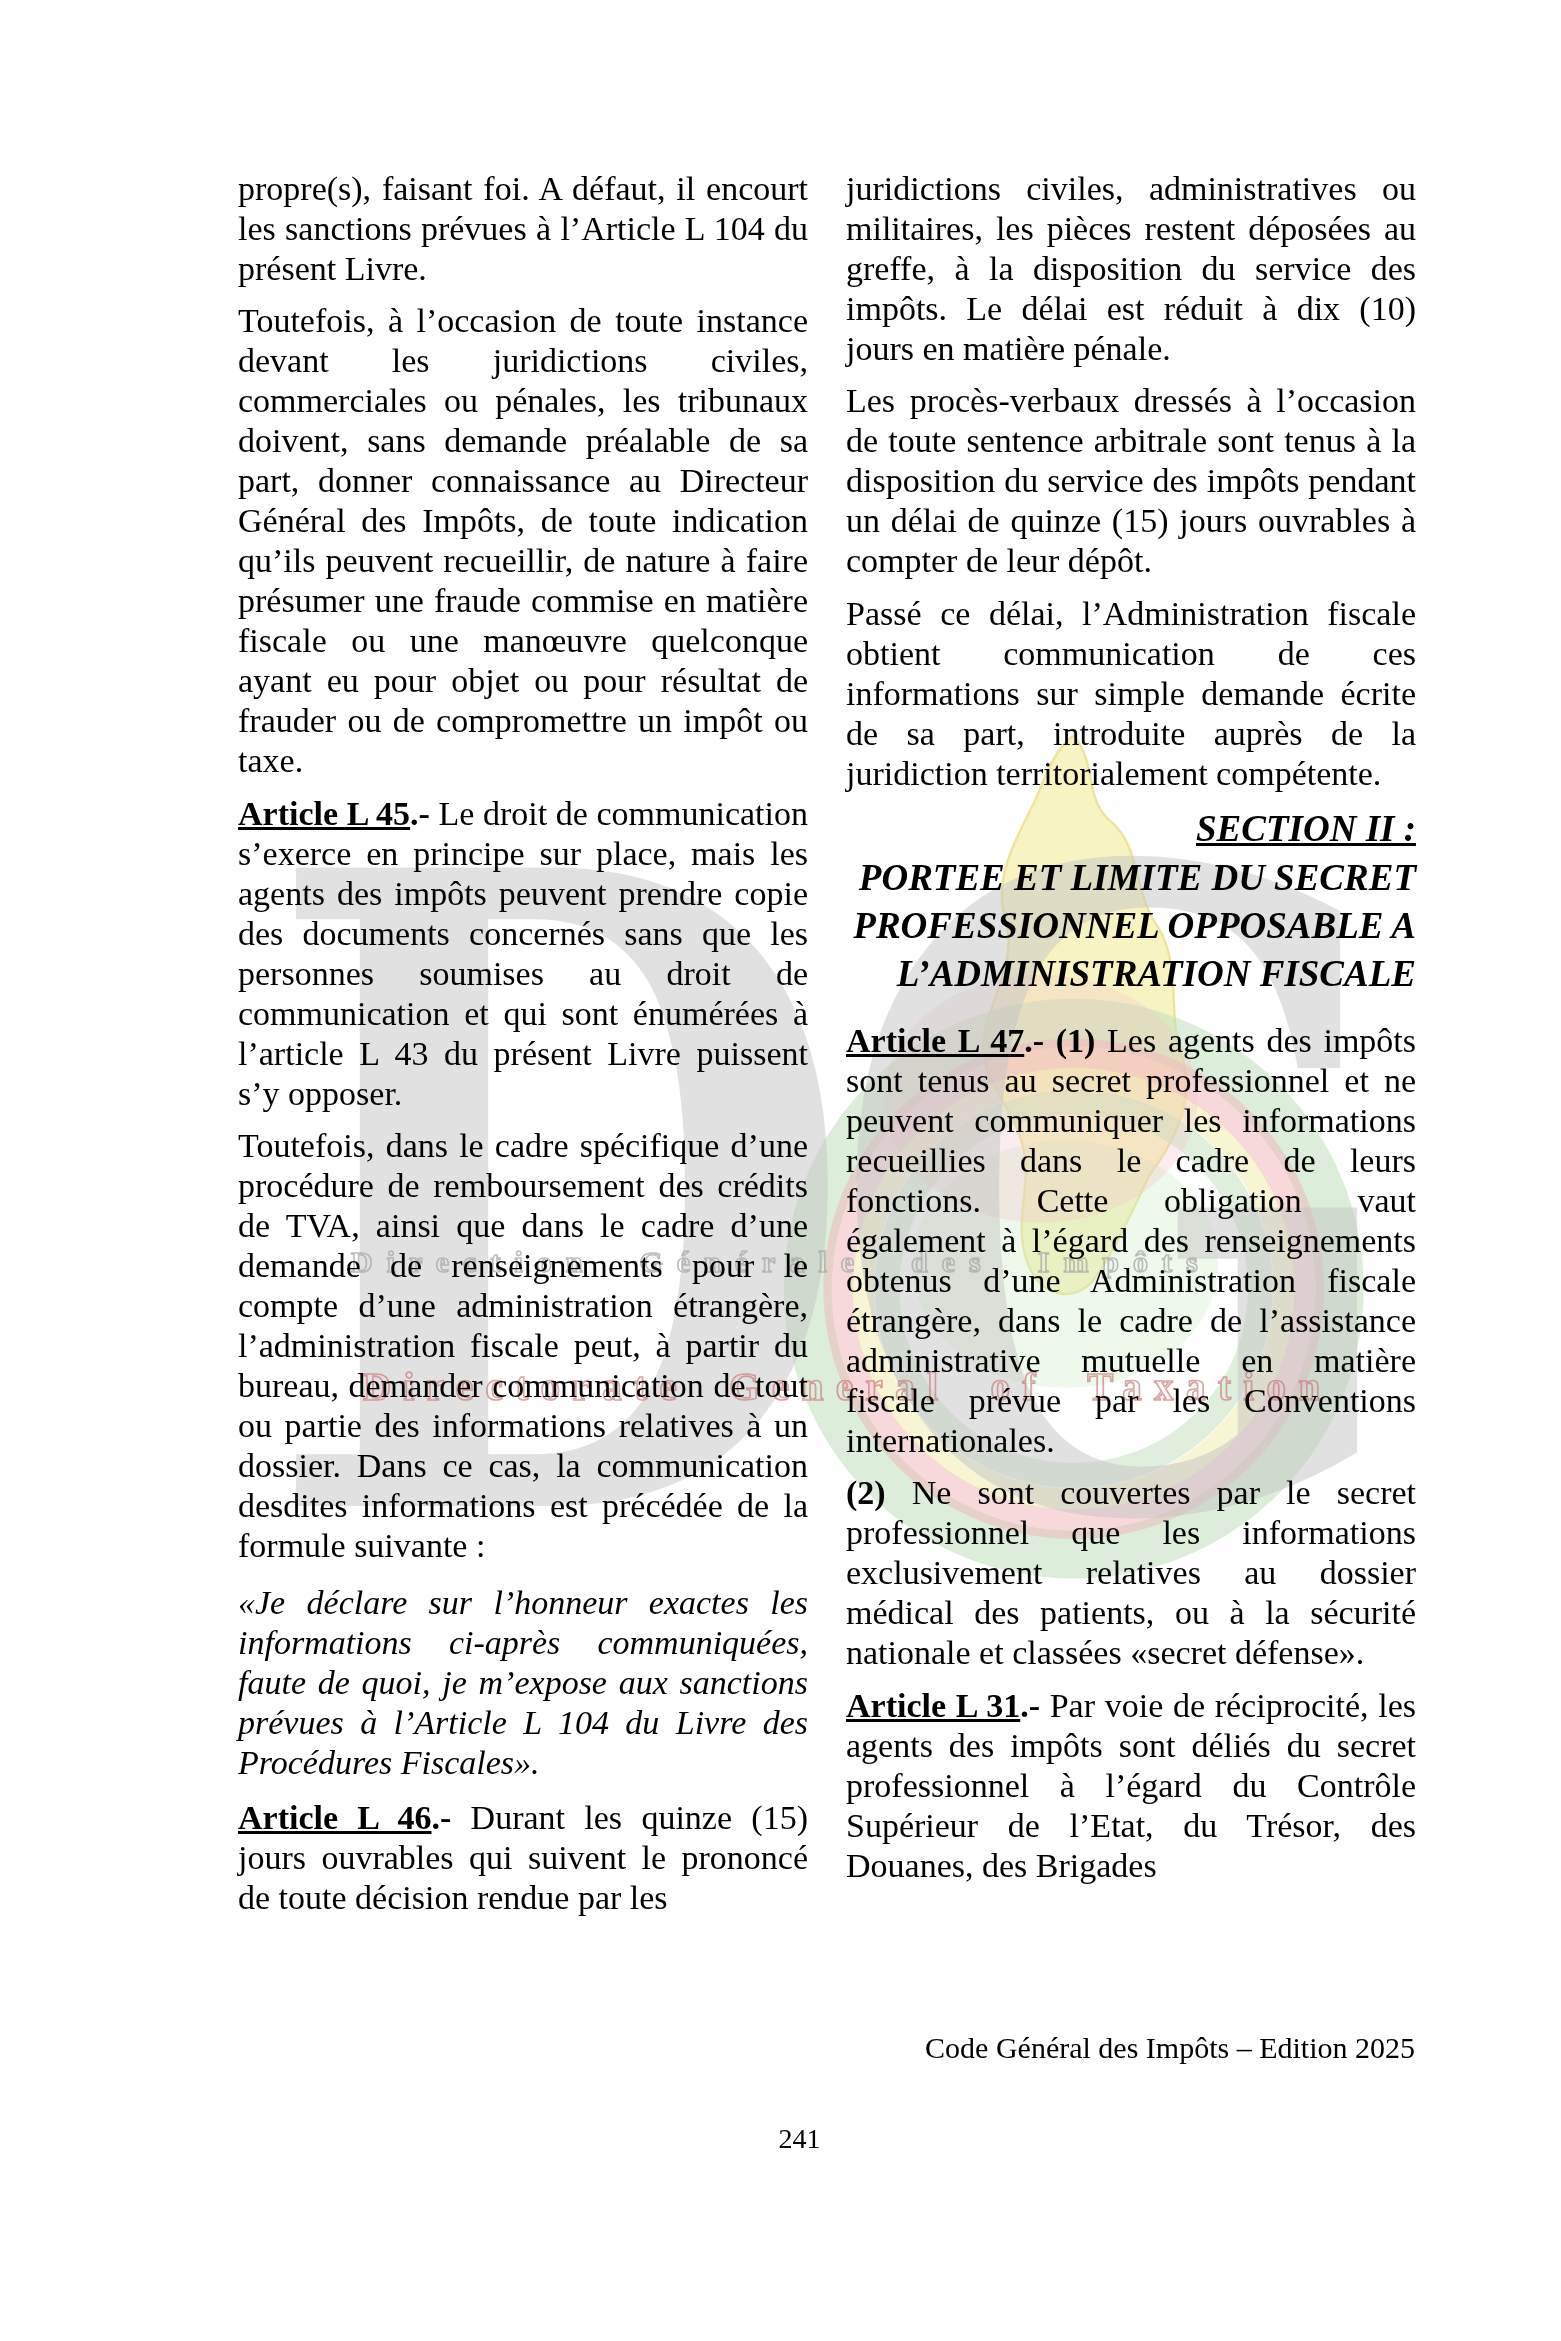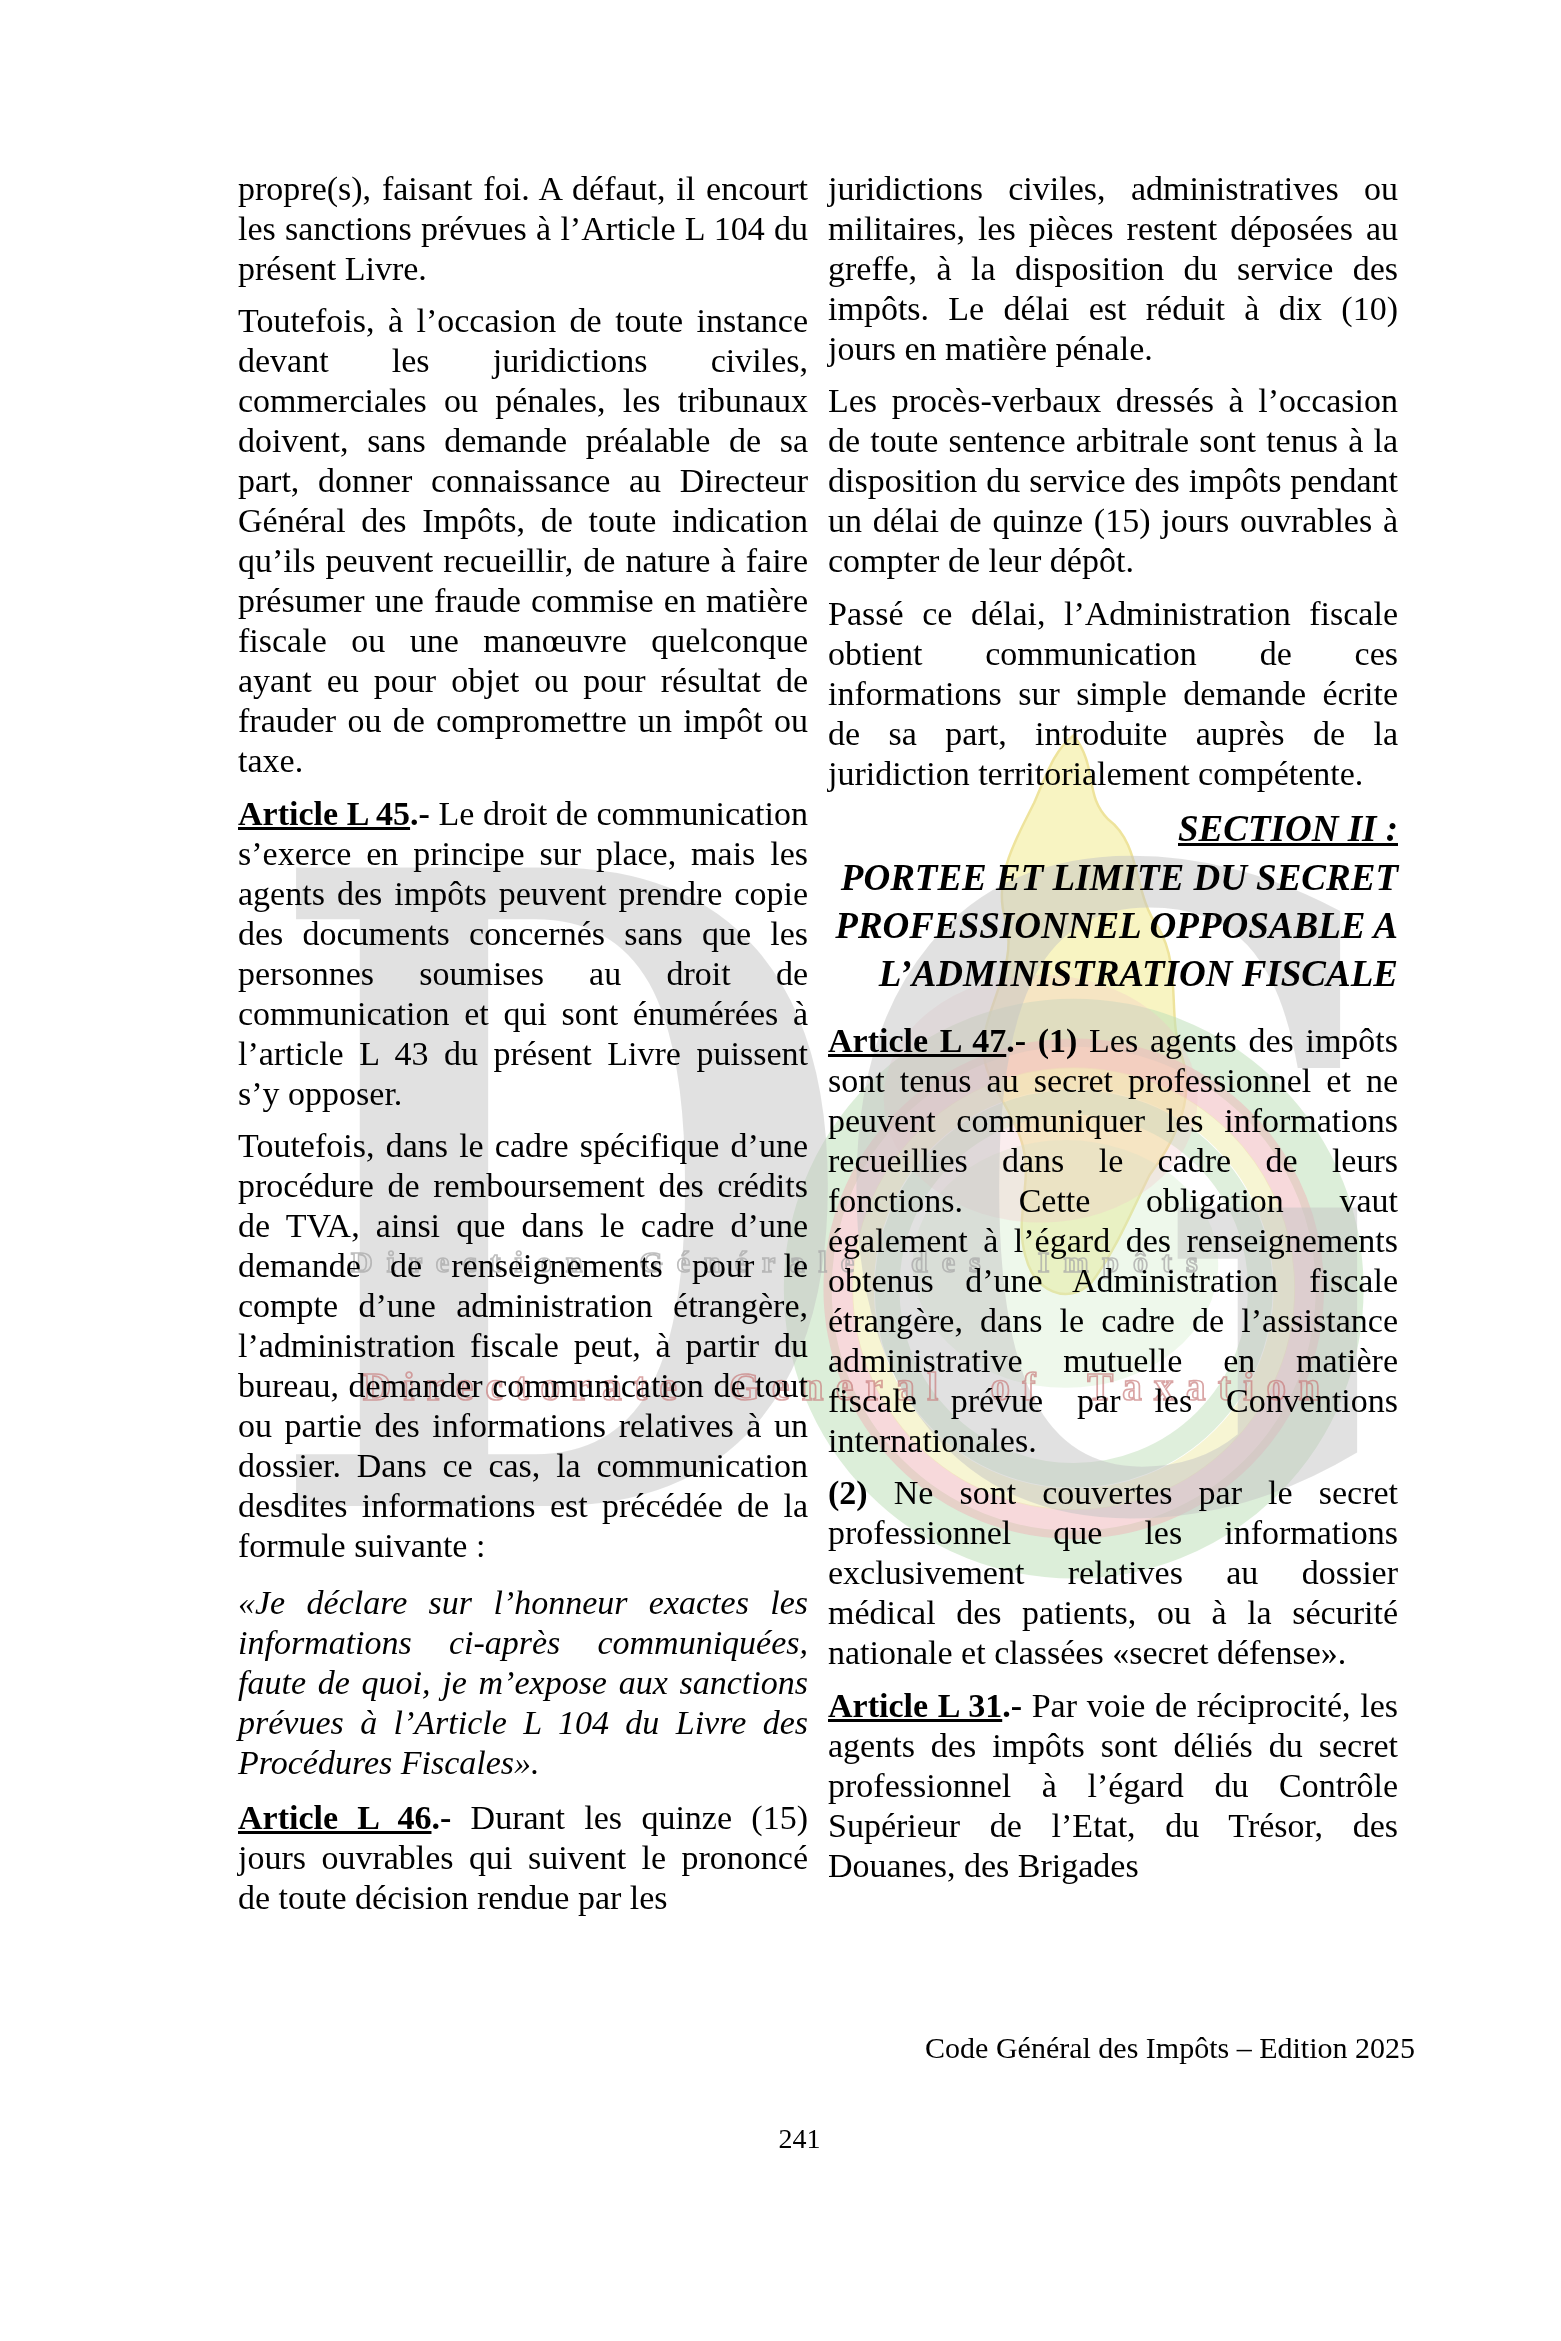--- a/index.html
+++ b/index.html
@@ -32,21 +32,21 @@
   .wm-line-en{
     left:363px;top:1364px;font-size:39px;letter-spacing:12.4px;word-spacing:18px;
     -webkit-text-stroke:1.7px #c97e7e;opacity:.7;
   }
   .wm-svg{position:absolute;left:0;top:0;}
   
   .content{position:relative;z-index:1;}
   .columns{
     display:flex;
     padding:169px 0 0 238px;
-    gap:20px;
+    gap:38px;
   }
   .col{width:570px;flex:none;font-size:34px;line-height:40px;text-align:justify;}
   .col p{margin:0 0 12.4px 0;}
   .col p.quote{margin:16.5px 0 15px 0;}
   .col p.heading{text-align:right;margin:8.3px 0 1.7px 0;font-size:37px;line-height:46px;}
   .col p.heading2{text-align:right;margin:0 0 23px 0;font-size:37px;line-height:48px;}
   .b{font-weight:bold;}
   .i{font-style:italic;}
   .u{text-decoration:underline;}
   .footer{

